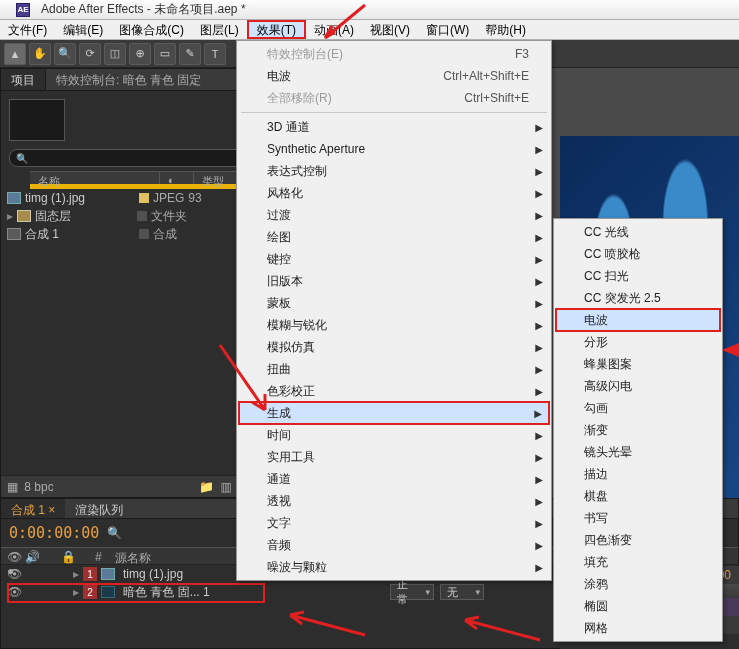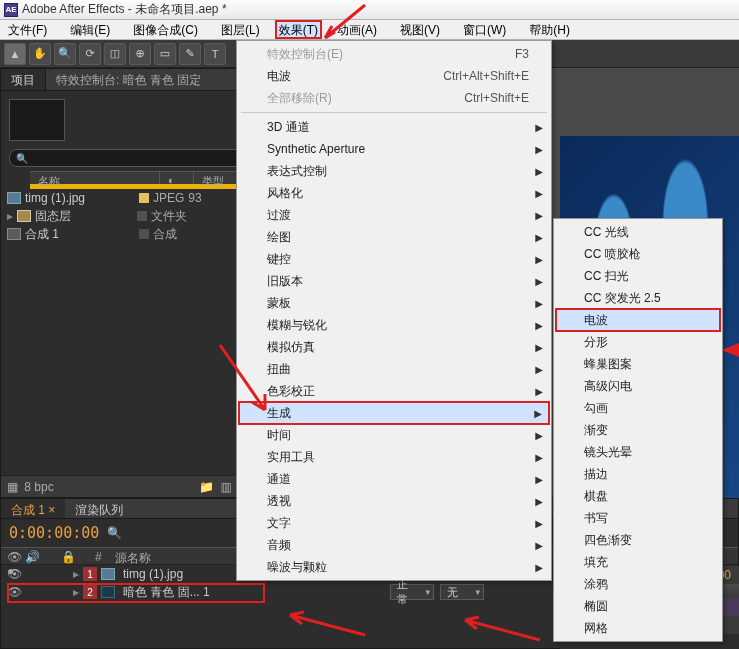--- a/index.html
+++ b/index.html
@@ -1,26 +1,26 @@
 <!DOCTYPE html>
 <html><head>
 <meta charset="utf-8">
 <style>
 * { margin: 0; padding: 0; box-sizing: border-box; font-family: "Microsoft YaHei", Tahoma, sans-serif; font-size: 12px; }
 body { width: 739px; height: 649px; background: #fff; overflow: hidden; position: relative; }
 
 
-.titlebar { display:flex; align-items:center; height: 20px; background: linear-gradient(#fdfdfd,#e8e8e8); border-bottom:1px solid #b0b0b0; padding:0 4px; }
+.titlebar { display:flex; align-items:center; height: 20px; background: linear-gradient(#fdfdfd,#e8e8e8); border-bottom:1px solid #b0b0b0; padding:0 16px;gap:7px; }
 .titlebar .logo { width:14px; height:14px; background:#4a3d8c; border:1px solid #2a1d6c; display:flex; align-items:center; justify-content:center; color:#fff; font-size:8px; font-weight:bold; margin-right:4px; }
 .titlebar .title { color:#333; }
 
 
-.menubar { display:flex; height: 20px; background:#f0f0f0; border-bottom:1px solid #b8b8b8;gap:7px; }
+.menubar { display:flex; height: 20px; background:#f0f0f0; border-bottom:1px solid #b8b8b8; }
 .menubar .mi { padding:2px 8px; cursor:default; }
-.menubar .mi.active { background:#cfe3ff; border:2px solid #e02020; padding:0 2px; }
+.menubar .mi.active { background:#cfe3ff; border:2px solid #e02020; padding:0 8px; }
 
 
 .toolbar { display:flex; height:28px; background:#3a3a3a; border-bottom:1px solid #222; padding:2px 4px; gap:3px; align-items:center; }
 .toolbar .tbtn { width:22px; height:22px; background:#4a4a4a; border:1px solid #5a5a5a; border-radius:2px; display:flex; align-items:center; justify-content:center; color:#ccc; font-size:11px; }
 .toolbar .tbtn.sel { background:#6a6a6a; }
 
 
 .panels { position:absolute; top:68px; left:0; right:0; bottom:0; background:#4a4a4a; }
 
 

